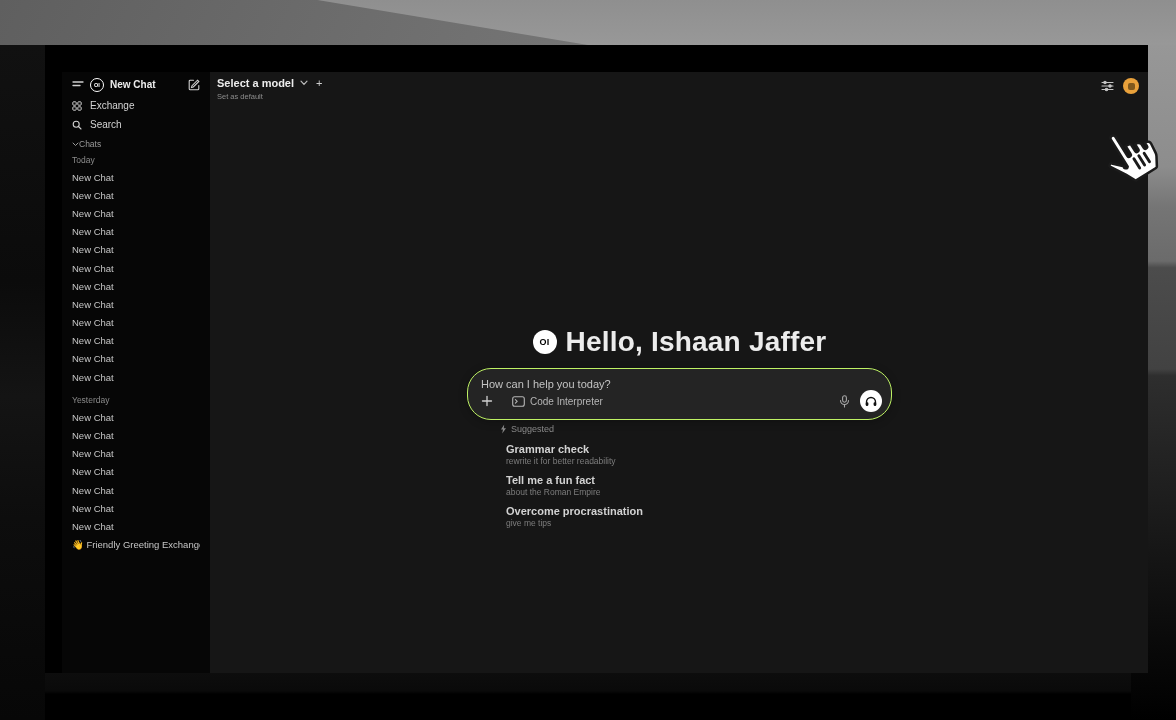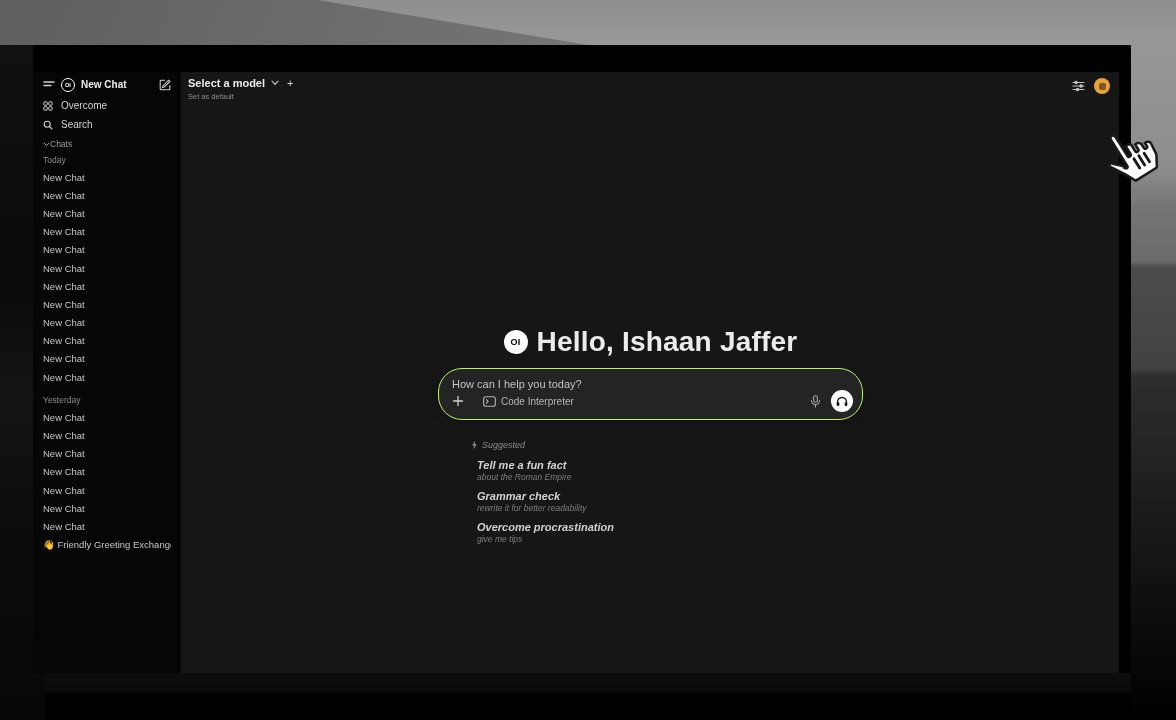--- a/index.html
+++ b/index.html
@@ -17,21 +17,21 @@
     clip-path:polygon(0 0,27% 0,50% 100%,0 100%); }
   .bg-right { position:absolute; left:1131px; top:45px; width:45px; height:675px;
     background:linear-gradient(180deg,#979797 0%,#8d8d8d 18%,#757575 24%,#6b6b6b 32%,
       #4c4c4c 33%,#424242 48%,#2e2e2e 49%,#222 62%,#161616 75%,#0a0a0a 88%,#000 100%); }
   .bg-left { position:absolute; left:0; top:45px; width:45px; height:675px;
     background:linear-gradient(180deg,#111 0%,#0b0b0b 35%,#141414 52%,#0d0d0d 70%,#070707 100%); }
   .bg-bottom { position:absolute; left:45px; top:673px; width:1086px; height:47px;
     background:linear-gradient(180deg,#0d0d0d 0%,#0a0a0a 38%,#000 45%,#000 100%); }
 
   
-  .window { position:absolute; left:33px; top:45px; width:1086px; height:628px;
+  .window { position:absolute; left:62px; top:45px; width:1086px; height:628px;
     background:#404040; overflow:hidden; }
   .titlebar { position:absolute; left:0; top:0; width:100%; height:27px; background:#000; }
 
   
   .sidebar { position:absolute; left:0; top:27px; bottom:0; width:148px;
     background:#060606; padding:0 10px; color:#c9c9c9; }
   .sb-header { height:23px; display:flex; align-items:center; gap:6px; margin-top:1px; }
   .sb-title { font-size:10px; font-weight:bold; color:#ededed; white-space:nowrap; flex:1 1 auto; }
   .logo-badge { width:14px; height:14px; border-radius:50%; background:#000;
     border:1.3px solid #fff; display:flex; align-items:center; justify-content:center;
@@ -71,21 +71,21 @@
     border-radius:24px; position:relative; box-shadow:0 2px 8px rgba(0,0,0,.25); }
   .composer-input { position:absolute; left:13px; top:9px; font-size:11px; color:#c3c3c3; }
   .composer-bottom { position:absolute; left:13px; right:9px; bottom:7px; height:22px;
     display:flex; align-items:center; }
   .chip { display:flex; align-items:center; gap:5px; margin-left:19px; }
   .chip-label { font-size:10px; color:#b5b5b5; }
   .spacer { flex:1 1 auto; }
   .voice-btn { width:22px; height:22px; border-radius:50%; background:#fff;
     display:flex; align-items:center; justify-content:center; margin-left:10px; }
 
-  .suggested { margin-top:18px; padding-left:33px;font-style:italic; }
+  .suggested { margin-top:2px; padding-left:33px; }
   .suggested-label { height:14px; display:flex; align-items:center; gap:4px;
     font-size:9px; color:#8a8a8a; }
   .suggestion { margin-top:6px; padding-left:6px; cursor:default; }
   .suggestion .s-title { font-size:11px; font-weight:600; color:#d2d2d2; line-height:14px; }
   .suggestion .s-sub { font-size:8.5px; color:#7d7d7d; line-height:11px; }
 
   
   .cursor { position:absolute; left:1100px; top:126px; width:58px; height:58px; pointer-events:none; }
 </style>
 </head>
@@ -127,21 +127,21 @@
         <span class="icon">
           <svg width="10" height="10" viewBox="0 0 10 10">
               <g stroke="#cfcfcf" stroke-width="1" fill="none">
                 <rect x="0.8" y="0.8" width="3.4" height="3.4" rx="0.8"></rect>
                 <rect x="5.8" y="0.8" width="3.4" height="3.4" rx="0.8"></rect>
                 <rect x="0.8" y="5.8" width="3.4" height="3.4" rx="0.8"></rect>
                 <rect x="5.8" y="5.8" width="3.4" height="3.4" rx="0.8"></rect>
               </g>
             </svg>
         </span>
-        <span>Overcome</span>
+        <span>Exchange</span>
       </div>
 
       <div class="sb-nav-row">
         <span class="icon">
           <svg width="10" height="10" viewBox="0 0 10 10">
               <circle cx="4.2" cy="4.2" r="3" stroke="#cfcfcf" stroke-width="1.1" fill="none"></circle>
               <line x1="6.5" y1="6.5" x2="9" y2="9" stroke="#cfcfcf" stroke-width="1.1" stroke-linecap="round"></line>
             </svg>
         </span>
         <span>Search</span>
@@ -266,26 +266,26 @@
           <div class="suggested-label">
             <span class="icon">
               <svg width="7" height="10" viewBox="0 0 7 10">
                   <path d="M4.2 0.5 1 5.6h2l-.8 3.9L6 4.3H3.8Z" fill="#8a8a8a"></path>
                 </svg>
             </span>
             <span>Suggested</span>
           </div>
 
           <div class="suggestion">
+            <div class="s-title">Grammar check</div>
+            <div class="s-sub">rewrite it for better readability</div>
+          </div>
+          <div class="suggestion">
             <div class="s-title">Tell me a fun fact</div>
             <div class="s-sub">about the Roman Empire</div>
-          </div>
-          <div class="suggestion">
-            <div class="s-title">Grammar check</div>
-            <div class="s-sub">rewrite it for better readability</div>
           </div>
           <div class="suggestion">
             <div class="s-title">Overcome procrastination</div>
             <div class="s-sub">give me tips</div>
           </div>
         </div>
       </div>
     </div>
   </div>
 

